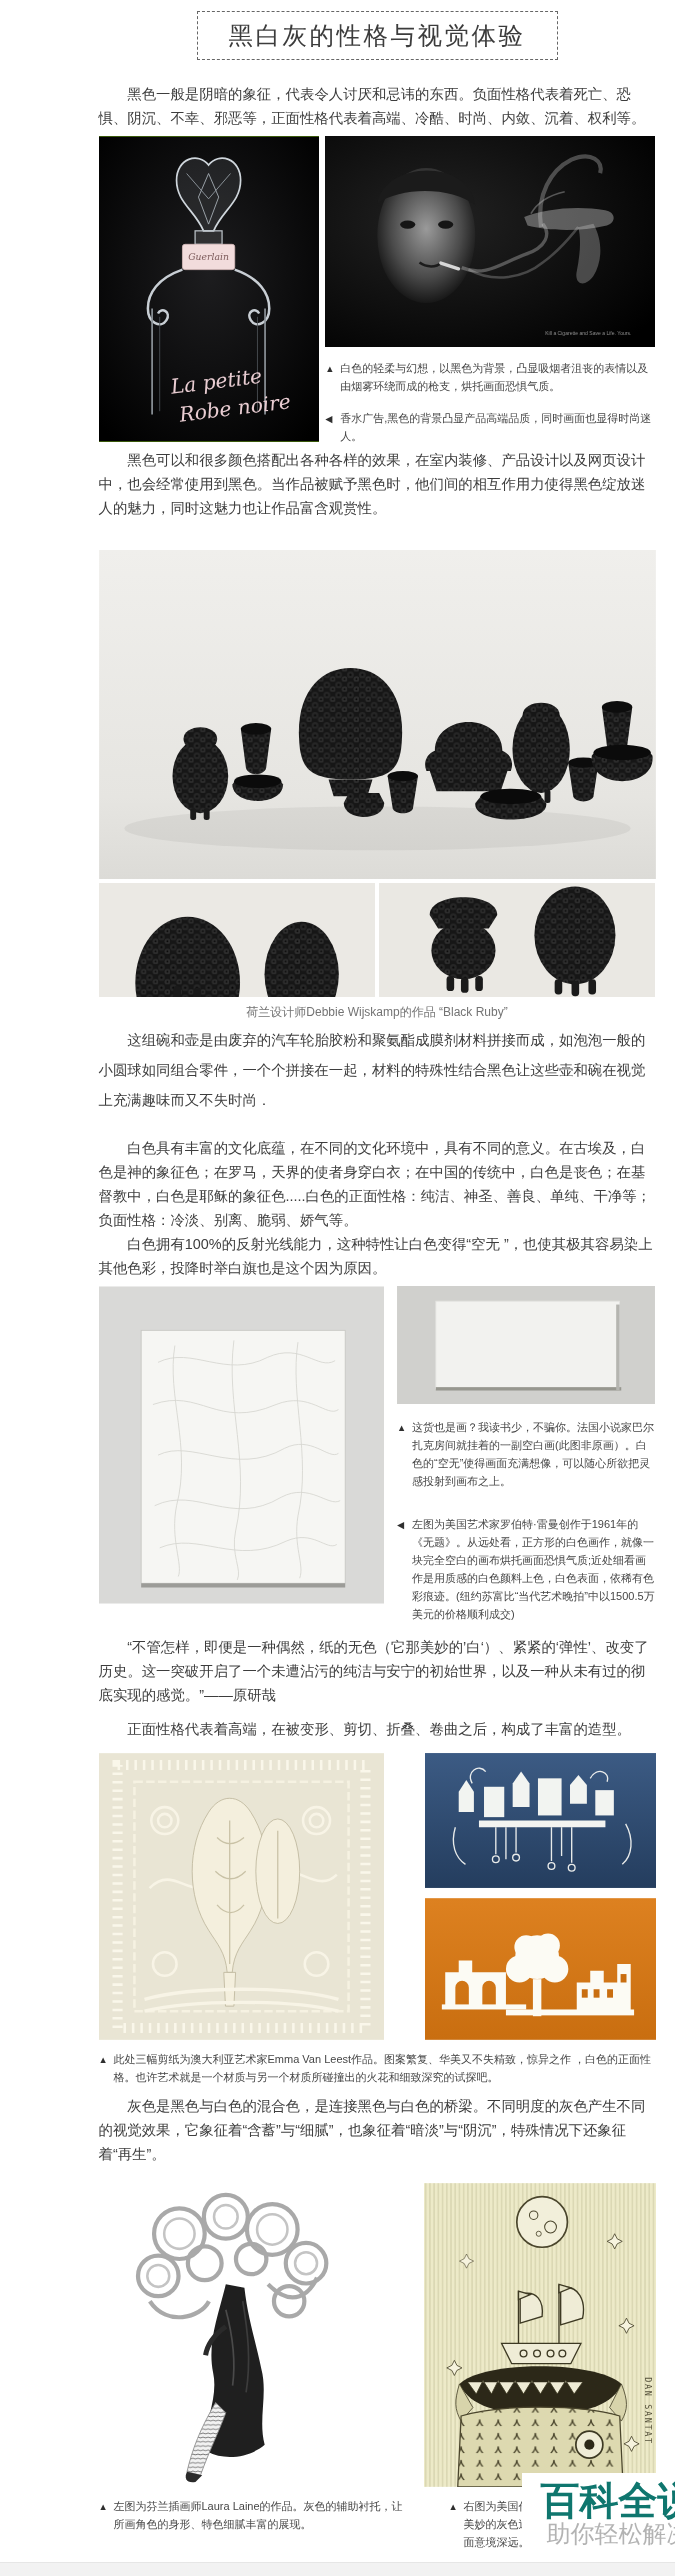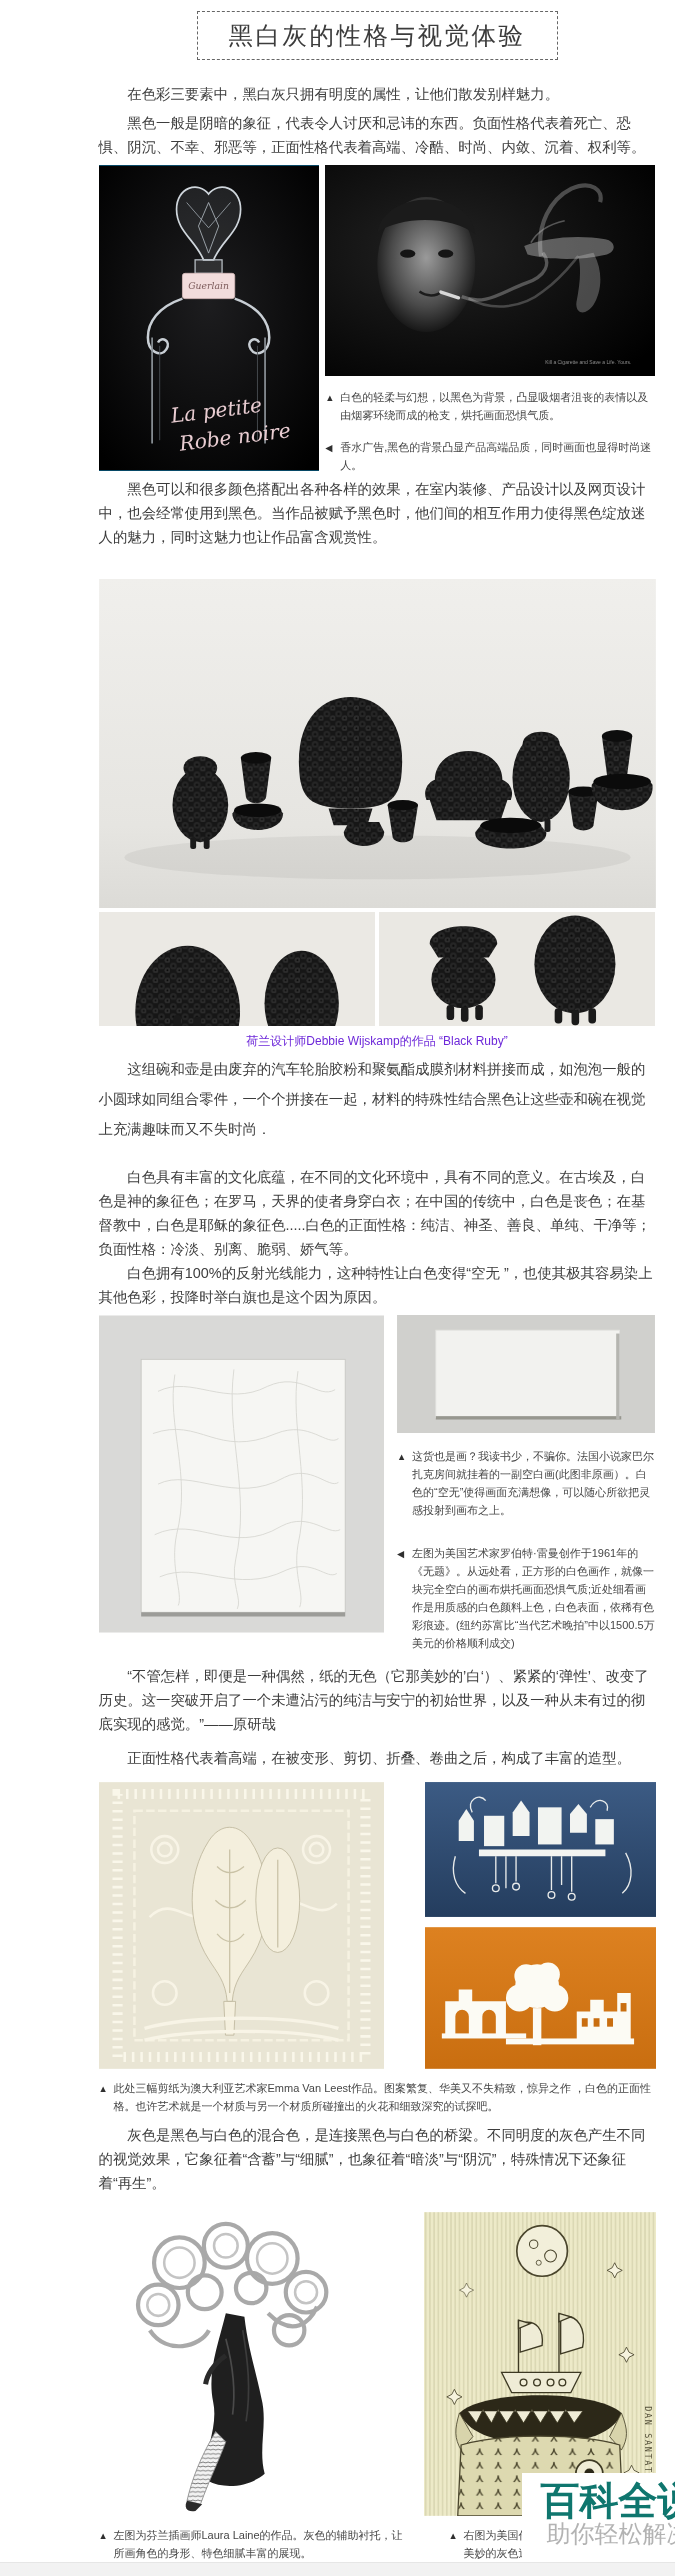--- a/index.html
+++ b/index.html
@@ -14,44 +14,43 @@
   .para{font-size:14.4px;line-height:24px;text-indent:2em;margin:0;color:#3d3d3d;}
   .para.loose{line-height:30px;}
   
   .row{display:flex;}
   .fig{position:relative;overflow:hidden;}
   .fig svg{display:block;}
   
   .cap{display:flex;font-size:11px;line-height:18px;color:#464646;}
   .cap .mk{flex:0 0 15px;font-size:9.3px;color:#2f2f2f;padding-top:0.8px;}
   .cap .tx{flex:1;}
-  .center-cap{text-align:center;font-size:12px;color:#6d28d9;margin-top:7.6px;}
+  .center-cap{text-align:center;font-size:12px;color:#737373;margin-top:7.6px;}
   
   .watermark{position:absolute;right:0;top:2473px;width:193px;height:93px;background:#fff;
              text-align:center;}
   .wm-title{font-size:39px;font-weight:bold;color:#0f766e;line-height:41px;margin-top:7px;}
   .wm-sub{font-size:24px;color:#b3b3b3;line-height:25px;}
   .footer-bar{position:absolute;left:0;bottom:0;width:676px;height:12.7px;background:#f2f2f2;
               border-top:0.8px solid #e6e6e6;}
 </style>
 </head>
 <body>
 
 <div class="page">
 
   <div class="title-box">
     <h1>黑白灰的性格与视觉体验</h1>
   </div>
 
   <div class="col">
-    <p class="para">在色彩三要素中，黑白灰只拥有明度的属性，让他们散发别样魅力。</p>
     <p class="para" style="margin-top:5px;">黑色一般是阴暗的象征，代表令人讨厌和忌讳的东西。负面性格代表着死亡、恐惧、阴沉、不幸、邪恶等，正面性格代表着高端、冷酷、时尚、内敛、沉着、权利等。</p>
 
     <div class="row" style="margin-top:6px;">
-      <div class="fig" style="width:220px;height:306px;background:#0ea5e9;">
+      <div class="fig" style="width:220px;height:306px;background:#84cc16;">
         <svg width="220" height="306" viewBox="0 0 261 362">
           <defs>
             <radialGradient id="pg" cx="50%" cy="45%" r="70%">
               <stop offset="0%" stop-color="#1d1d1f"></stop>
                 <stop offset="100%" stop-color="#000"></stop>
             </radialGradient>
           </defs>
           <rect width="261" height="362" fill="url(#pg)"></rect>
 
           <path d="M130 34 C118 18 92 26 92 52 C92 78 114 88 124 112 L136 112 C146 88 168 78 168 52 C168 26 142 18 130 34 Z" fill="rgba(215,224,232,0.10)" stroke="#cfd6dc" stroke-width="2"></path>

